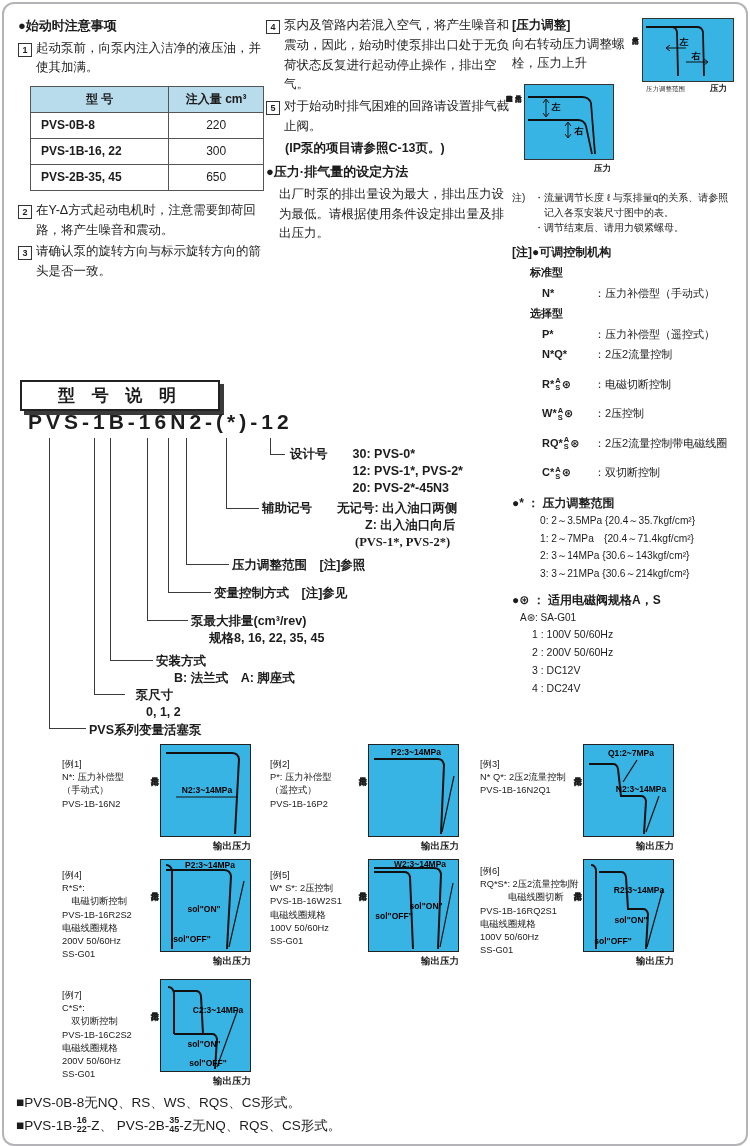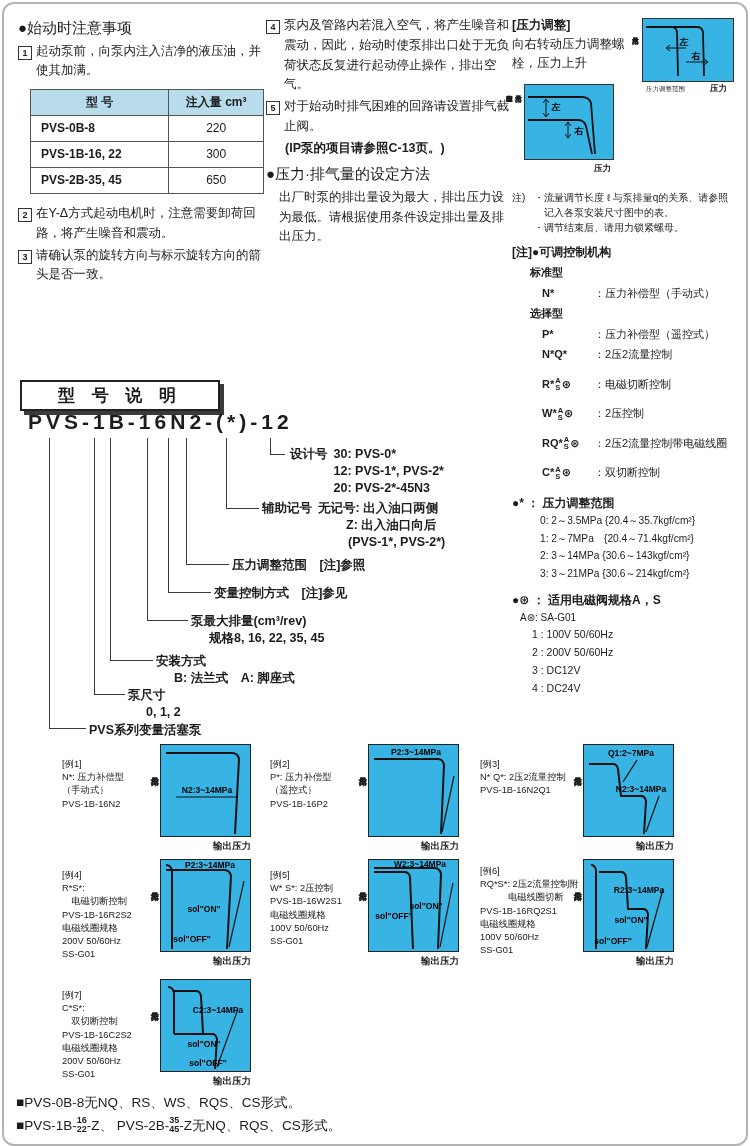--- a/index.html
+++ b/index.html
@@ -3,21 +3,21 @@
 <meta charset="utf-8">
 <style>
   html,body{margin:0;padding:0;background:#fff;}
   .page{position:relative;width:742px;height:1140px;margin:2px auto;border:2px solid #b4b4b8;
         border-radius:12px;background:#fff;overflow:hidden;
         font-family:"Liberation Sans","DejaVu Sans",sans-serif;color:#1c1c1c;}
   .col{position:absolute;top:12px;font-size:12.5px;line-height:1.58;}
   .col1{left:14px;width:246px;}
   .col2{left:262px;width:244px;}
   .col3{left:508px;width:228px;font-size:11px;line-height:1.5;}
-  .h{font-weight:normal;font-size:15px;margin-bottom:2px;}
+  .h{font-weight:bold;font-size:13px;margin-bottom:2px;}
   .note{display:flex;margin-bottom:2px;}
   .nbox{flex:none;width:12px;height:12px;border:1px solid #333;font-size:9px;line-height:12px;
         text-align:center;margin:4px 4px 0 0;font-weight:bold;}
   table.fill{border-collapse:collapse;margin:8px 0 10px 12px;}
   table.fill th,table.fill td{border:1px solid #555;font-size:12px;padding:3px 10px;}
   table.fill th{background:#b9dcec;font-weight:bold;text-align:center;}
   td.model{font-weight:bold;width:118px;}
   td.val{text-align:center;width:74px;}
   .adjblock{display:flex;margin-bottom:8px;}
   .adjtext{width:120px;font-size:12.5px;line-height:1.5;}
@@ -37,21 +37,21 @@
   .solitem1{margin-left:8px;font-size:10px;line-height:1.7;}
   .solitem2{margin-left:20px;font-size:10.5px;line-height:1.7;}
   .model-title{position:absolute;left:16px;top:376px;width:196px;height:27px;border:2px solid #222;
         box-shadow:4px 4px 0 #3a3a3a;background:#fff;display:flex;align-items:center;justify-content:center;
         font-size:17px;font-weight:bold;letter-spacing:6px;}
   .model-code{position:absolute;left:24px;top:406px;font-size:21px;font-weight:bold;letter-spacing:4px;}
   .conn{position:absolute;border-left:1.3px solid #3a3a3a;border-bottom:1.3px solid #3a3a3a;}
   .mlabel{position:absolute;font-size:12.5px;font-weight:bold;line-height:1.35;white-space:nowrap;}
   .mlabel .vals{font-weight:bold;}
   .mrow{display:flex;}
-  .mname{margin-right:6px;}
+  .mname{margin-right:25px;}
   .ex{position:absolute;}
   .ex .info{position:absolute;left:0;top:0;width:97px;font-size:9.3px;line-height:1.42;}
   .ex .ylab{position:absolute;writing-mode:vertical-rl;text-orientation:upright;font-size:8.5px;
         font-weight:bold;line-height:1;}
   .ex .svgbox{position:absolute;top:0;}
   .ex .xlab{position:absolute;width:91px;text-align:right;font-size:9.5px;font-weight:bold;}
   .footer{position:absolute;left:12px;top:1088px;font-size:13.5px;line-height:1.7;}
   .frac{display:inline-flex;flex-direction:column;text-align:center;font-size:9px;line-height:9px;
         vertical-align:middle;font-weight:bold;position:relative;top:-1px;}
   svg text{font-family:"Liberation Sans","DejaVu Sans",sans-serif;}
@@ -260,35 +260,35 @@
         <span>20:  PVS-2*-45N3</span>
       </span>
     </div>
   </div>
   <div class="mlabel" style="left:258px;top:496px;">
     <div class="mrow">
       <span class="mname">辅助记号</span>
       <span class="vals">
         <span>无记号:  出入油口两侧</span><br>
         <span style="margin-left:28px;">Z:  出入油口向后</span><br>
-        <span style="margin-left:30px;">(PVS-1*, PVS-2*)</span>
+        <span style="margin-left:18px;font-family:Liberation Serif, serif;">(PVS-1*, PVS-2*)</span>
       </span>
     </div>
   </div>
   <div class="mlabel" style="left:228px;top:553px;">压力调整范围　[注]参照</div>
   <div class="mlabel" style="left:210px;top:581px;">变量控制方式　[注]参见</div>
   <div class="mlabel" style="left:187px;top:609px;">
     <span>泵最大排量(cm³/rev)</span><br>
     <span style="margin-left:18px;">规格8, 16, 22,  35, 45</span>
   </div>
   <div class="mlabel" style="left:152px;top:649px;">
     <span>安装方式</span><br>
     <span style="margin-left:18px;">B:  法兰式　A:  脚座式</span>
   </div>
-  <div class="mlabel" style="left:124px;top:683px;">
+  <div class="mlabel" style="left:124px;top:683px;text-align:center;">
     <span>泵尺寸</span><br>
     <span style="margin-left:18px;">0, 1, 2</span>
   </div>
   <div class="mlabel" style="left:85px;top:718px;">PVS系列变量活塞泵</div>
 
   <div class="ex" style="left:58px;top:740px;">
     <div class="info" style="top:14px;">
       <span>[例1]</span><br>
       <span>N*: 压力补偿型</span><br>
       <span>（手动式）</span><br>

